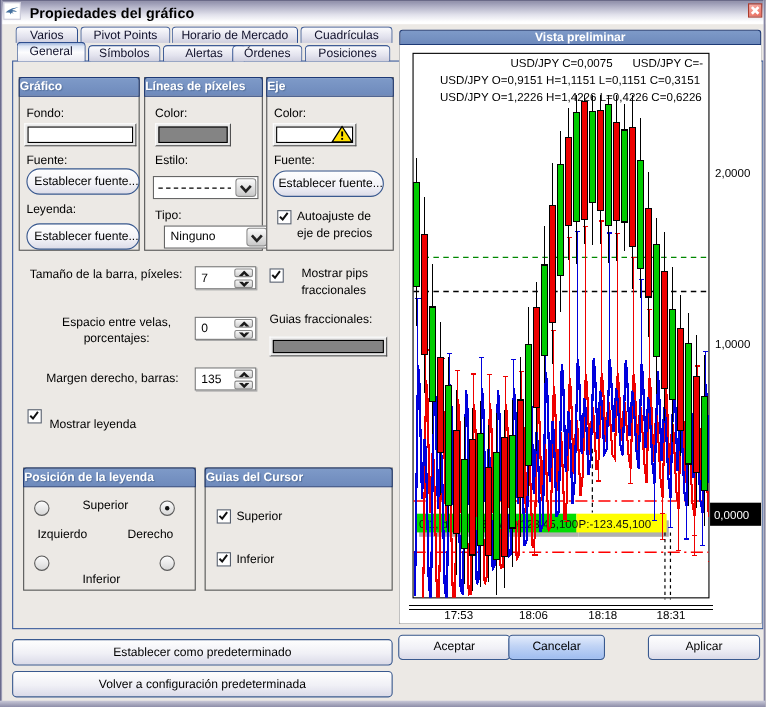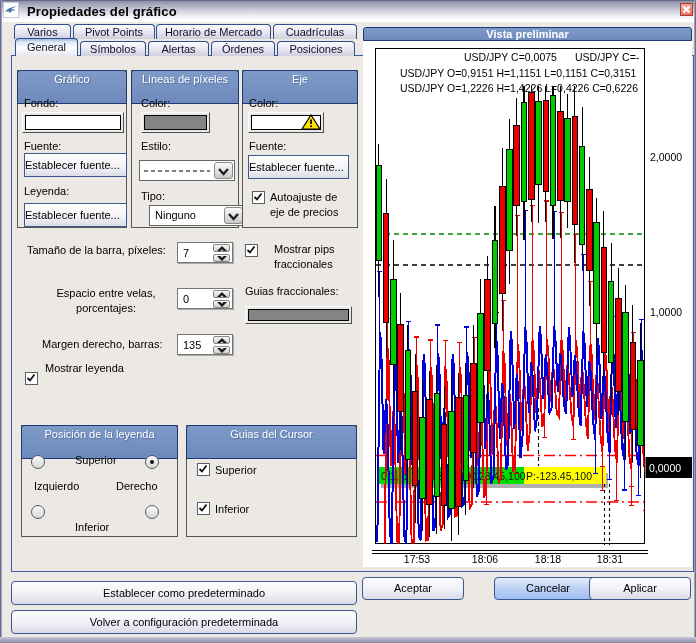--- a/index.html
+++ b/index.html
@@ -10,25 +10,25 @@
 #closebtn{left:680px;top:3px;width:13px;height:13px;background:linear-gradient(160deg,#f9b0a8,#e86a5c);border:1px solid #aa3a2c}
 #borderL{left:0;top:0;width:2px;height:643px;background:linear-gradient(90deg,#55557a,#b9b9cc)}
 #borderR{left:694px;top:0;width:2px;height:643px;background:linear-gradient(90deg,#b9b9cc,#55557a)}
 #borderB{left:0;top:637px;width:696px;height:6px;background:linear-gradient(#c9c9d8,#8a8aa6)}
 .tab{position:absolute;border:1px solid #2e4e8e;border-bottom:none;border-radius:4px 4px 0 0;background:linear-gradient(#fbfbfd,#e3e3ee 60%,#cfcfde);text-align:center;color:#10102a;font-size:11px;white-space:nowrap}
 .tab1{top:24px;height:15px;line-height:15px}
 .tab2{top:41px;height:15px;line-height:14px}
 #tabsel{top:38px;height:18px;line-height:17px;background:linear-gradient(#9db4da 0%,#dfe7f5 18%,#fdfdfe 50%,#e7e7f0);z-index:3;border-bottom:none}
 #panelborder{left:11px;top:55px;width:683px;height:517px;border:1px solid #3c5c9c;background:#ece9e5}
 .grp{position:absolute;border:1px solid #555;background:#ece9e5}
-.grphead{position:absolute;left:-1px;top:-1px;right:-1px;height:34px;background:linear-gradient(#7e9ac8,#6e8abc);border:1px solid #1e3a76;border-radius:3px 3px 0 0;color:#fff;font-weight:normal;text-align:center;line-height:16px;font-size:11px;text-shadow:1px 1px 1px #55709c;white-space:nowrap}
+.grphead{position:absolute;left:-1px;top:-1px;right:-1px;height:18px;background:linear-gradient(#7e9ac8,#6e8abc);border:1px solid #1e3a76;border-radius:3px 3px 0 0;color:#fff;font-weight:bold;line-height:16px;font-size:11px;text-shadow:1px 1px 1px #55709c;white-space:nowrap}
 .lbl{position:absolute;white-space:nowrap;line-height:15px}
 .swatch{position:absolute;background:#e8e8e8;border-top:1px solid #fdfdfd;border-left:1px solid #fdfdfd;border-right:1.5px solid #505050;border-bottom:1.5px solid #505050}
 .swin{position:absolute;left:2px;top:2px;right:2px;bottom:2px;border:1.5px solid #000}
-.fbtn{position:absolute;border:1px solid #39598f;border-radius:0;background:linear-gradient(#fefefe,#f2f2f7 60%,#dcdce8);text-align:left;font-size:11px;white-space:nowrap}
+.fbtn{position:absolute;border:1px solid #39598f;border-radius:12px;background:linear-gradient(#fefefe,#f2f2f7 60%,#dcdce8);text-align:right;font-size:11px;white-space:nowrap}
 .spin{position:absolute;width:56px;height:21px;background:#fff;border:1px solid #777;box-shadow:1px 1px 0 #aaa}
 .spin .num{position:absolute;left:5px;top:4px;font-size:11px}
 .sbtn{position:absolute;right:2px;width:17px;height:8px;border:1px solid #888;border-radius:2px;background:linear-gradient(#f8f8f8,#cfcfcf);text-align:center}
 .sbtn svg{display:block;margin:1px auto 0}
 .dd{position:absolute;background:#fff;border:1px solid #666}
 .ddbtn{position:absolute;right:1px;top:1px;bottom:1px;width:19px;border:1px solid #8a8a8a;border-radius:3px;background:linear-gradient(#fbfbfb,#c9c9c9)}
 .cb{position:absolute;width:13px;height:13px;background:#fff;border:1.5px solid #575f6d}
 .rd{position:absolute;width:14px;height:14px;background:linear-gradient(#fbfbfb,#d8d8d8);border:1px solid #5a5a5a;border-radius:50%}
 .rdot{position:absolute;left:4px;top:4px;width:4px;height:4px;background:#111;border-radius:50%}
 .btn{position:absolute;border:1px solid #39598f;border-radius:4px;background:linear-gradient(#fefefe,#f0f0f6 55%,#dadae8);text-align:center;font-size:11px}
@@ -46,21 +46,21 @@
 <div class="abs" id="closebtn"><svg width="11" height="11" viewBox="0 0 11 11">
       <path d="M2.5 2.5 L8.5 8.5 M8.5 2.5 L2.5 8.5" stroke="#fff" stroke-width="2.4"></path>
     </svg></div>
 
 <div class="tab tab1" style="left:14px;width:57px">Varios</div>
 <div class="tab tab1" style="left:73px;width:82px">Pivot Points</div>
 <div class="tab tab1" style="left:156px;width:115px">Horario de Mercado</div>
 <div class="tab tab1" style="left:273px;width:84px">Cuadrículas</div>
 <div class="tab" id="tabsel" style="left:15px;width:63px;z-index:3">General</div>
 <div class="tab tab2" style="left:80px;width:66px">Símbolos</div>
-<div class="tab tab2" style="left:148px;width:61px">Alertas</div>
+<div class="tab tab2" style="left:148px;width:75px">Alertas</div>
 <div class="tab tab2" style="left:211px;width:64px">Órdenes</div>
 <div class="tab tab2" style="left:277px;width:78px">Posiciones</div>
 
 <div class="grp" style="left:17px;top:70px;width:110px;height:158px">
   <div class="grphead">Gráfico</div>
   <div class="lbl" style="left:6px;top:25px">Fondo:</div>
   <div class="swatch" style="left:4px;top:41px;width:102px;height:21px">
       <div class="swin" style="background:#fff"></div>
     </div>
   <div class="lbl" style="left:6px;top:68px">Fuente:</div>
@@ -161,21 +161,21 @@
   <div class="sbtn" style="top:11px">
       <svg width="10" height="5" viewBox="0 0 10 5">
         <path d="M0 0 L5 5 L10 0 L6.6 0 L5 1.8 L3.4 0 Z" fill="#1a1a1a"></path>
       </svg>
     </div>
 </div>
 
 <div class="cb" style="left:25px;top:372px"><svg width="10" height="10" viewBox="0 0 10 10">
       <path d="M1.5 5 L4 7.5 L8.5 1.5" fill="none" stroke="#111" stroke-width="1.8"></path>
     </svg></div>
-<div class="lbl" style="left:45px;top:361px">Mostrar leyenda</div>
+<div class="lbl" style="left:45px;top:379px">Mostrar leyenda</div>
 
 <div class="grp" style="left:21px;top:425px;width:157px;height:112px">
   <div class="grphead">Posición de la leyenda</div>
   <div class="rd" style="left:9px;top:29px"></div>
   <div class="lbl" style="left:53px;top:27px">Superior</div>
   <div class="rd" style="left:123px;top:29px">
       <div class="rdot"></div>
     </div>
   <div class="lbl" style="left:12px;top:53px">Izquierdo</div>
   <div class="lbl" style="left:94px;top:53px">Derecho</div>
@@ -480,18 +480,18 @@
 <line x1="9" y1="512.8" x2="285" y2="512.8" stroke="#000" stroke-width="1" shape-rendering="crispEdges"></line>
 <text x="54" y="522" font-size="10.5" fill="#000" text-anchor="middle">17:53</text>
 <text x="122" y="522" font-size="10.5" fill="#000" text-anchor="middle">18:06</text>
 <text x="185" y="522" font-size="10.5" fill="#000" text-anchor="middle">18:18</text>
 <text x="247" y="522" font-size="10.5" fill="#000" text-anchor="middle">18:31</text>
 </svg>
 
 <div class="btn" style="left:11px;top:581px;width:346px;height:24px;line-height:22px">Establecer como predeterminado</div>
 <div class="btn" style="left:11px;top:610px;width:346px;height:24px;line-height:22px">Volver a configuración predeterminada</div>
 <div class="btn" style="left:362px;top:577px;width:102px;height:23px;line-height:21px">Aceptar</div>
-<div class="btn" id="cancelbtn" style="left:494px;top:577px;width:108px;height:23px;line-height:21px">Cancelar</div>
+<div class="btn" id="cancelbtn" style="left:462px;top:577px;width:88px;height:23px;line-height:21px">Cancelar</div>
 <div class="btn" style="left:589px;top:577px;width:102px;height:23px;line-height:21px">Aplicar</div>
 
 <div class="abs" id="borderL"></div>
 <div class="abs" id="borderR"></div>
 <div class="abs" id="borderB"></div>
 
 </body></html>

